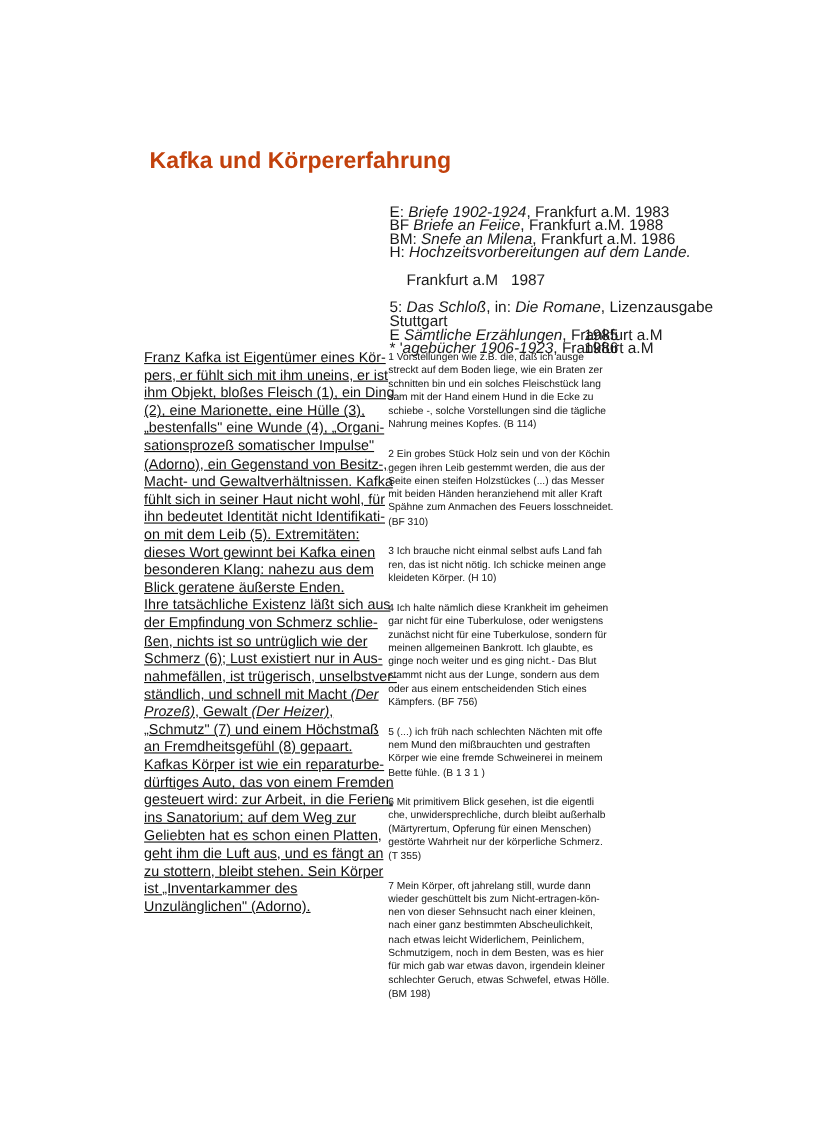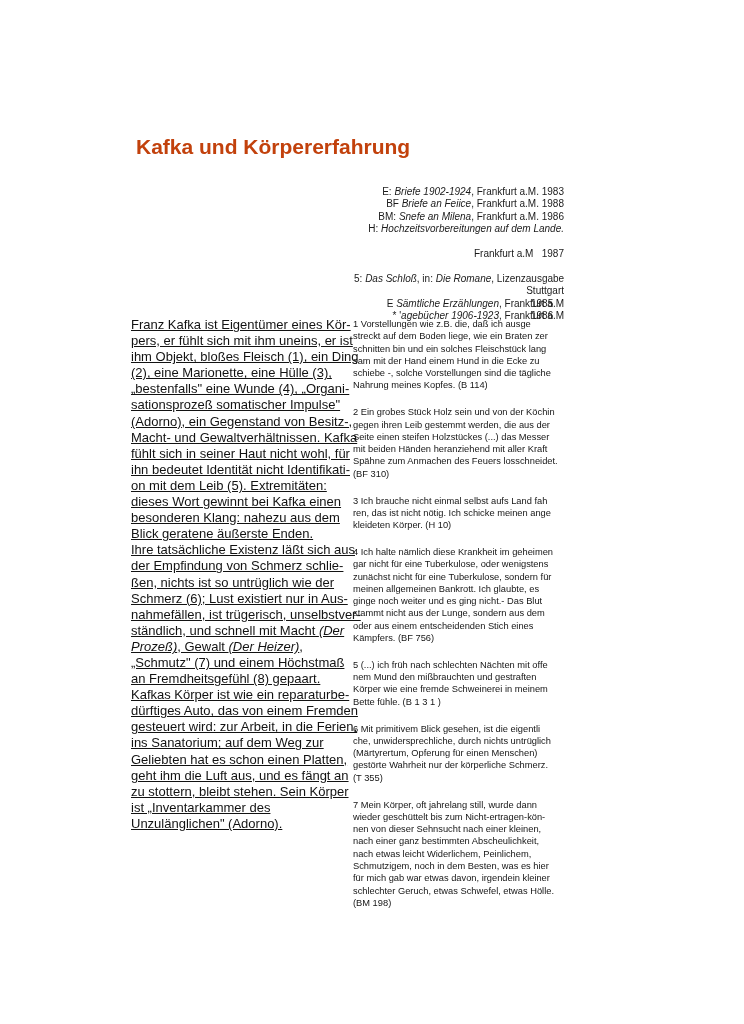--- a/index.html
+++ b/index.html
@@ -7,21 +7,21 @@
       width: 744px; height: 1024px; position: relative; overflow: hidden;
       font-family: "Liberation Sans", sans-serif; color: #111111;
     }
     .page-title {
       position: absolute; left: 136px; top: 121px;
       font-size: 21px; font-weight: bold; letter-spacing: 0px; color: #c2410c;
       white-space: nowrap;
     }
     .sources {
       position: absolute; left: 354px; top: 186px; width: 210px;
-      font-size: 10px; line-height: 12.4px; color: #1a1a1a; text-align: right;
+      font-size: 14px; line-height: 12.4px; color: #1a1a1a;
     }
     .sources .line { white-space: nowrap; }
     .main-text {
       position: absolute; left: 131px; top: 317px; width: 212px;
       font-size: 13px; line-height: 16.1px; color: #121212; text-decoration: underline;
     }
     .main-text .ln { white-space: nowrap; display: block; }
     .notes {
       position: absolute; left: 353px; top: 318px; width: 212px;
       font-size: 9.3px; line-height: 12.3px; color: #151515;
@@ -142,21 +142,21 @@
     <span class="ln">Kämpfers. (BF 756)</span>
   </div>
   <div class="note">
     <span class="ln">5 (...) ich früh nach schlechten Nächten mit offe</span>
     <span class="ln">nem Mund den mißbrauchten und gestraften</span>
     <span class="ln">Körper wie eine fremde Schweinerei in meinem</span>
     <span class="ln">Bette fühle. (B 1 3 1 )</span>
   </div>
   <div class="note">
     <span class="ln">6 Mit primitivem Blick gesehen, ist die eigentli</span>
-    <span class="ln">che, unwidersprechliche, durch nichts untrüglich</span>
+    <span class="ln">che, unwidersprechliche, durch bleibt außerhalb</span>
     <span class="ln">(Märtyrertum, Opferung für einen Menschen)</span>
     <span class="ln">gestörte Wahrheit nur der körperliche Schmerz.</span>
     <span class="ln">(T 355)</span>
   </div>
   <div class="note">
     <span class="ln">7 Mein Körper, oft jahrelang still, wurde dann</span>
     <span class="ln">wieder geschüttelt bis zum Nicht-ertragen-kön-</span>
     <span class="ln">nen von dieser Sehnsucht nach einer kleinen,</span>
     <span class="ln">nach einer ganz bestimmten Abscheulichkeit,</span>
     <span class="ln">nach etwas leicht Widerlichem, Peinlichem,</span>

